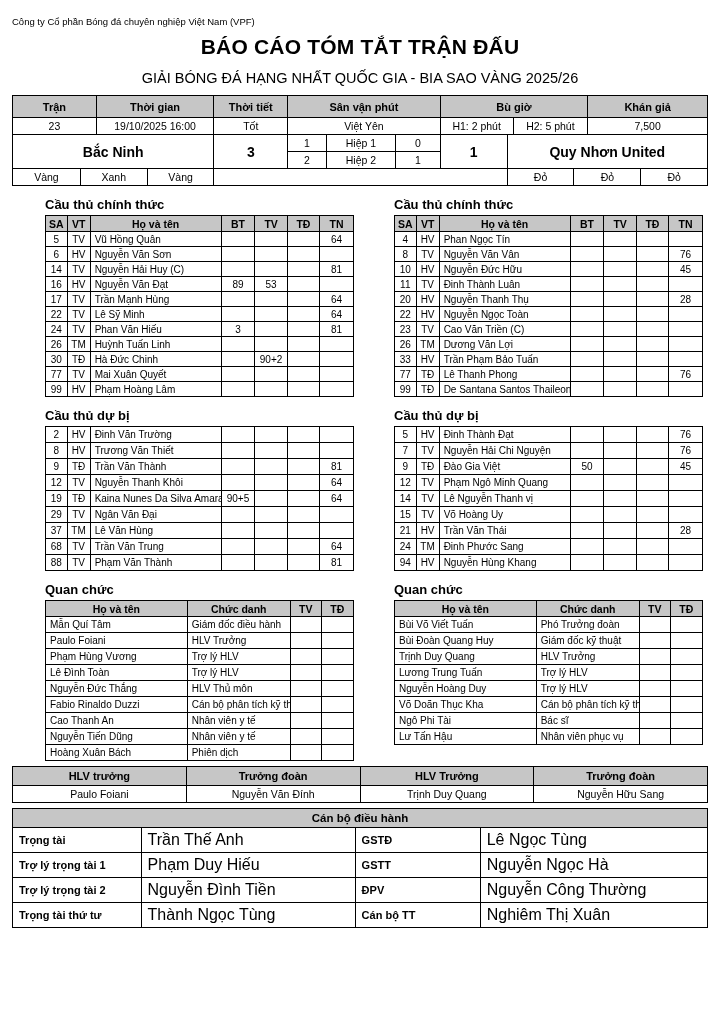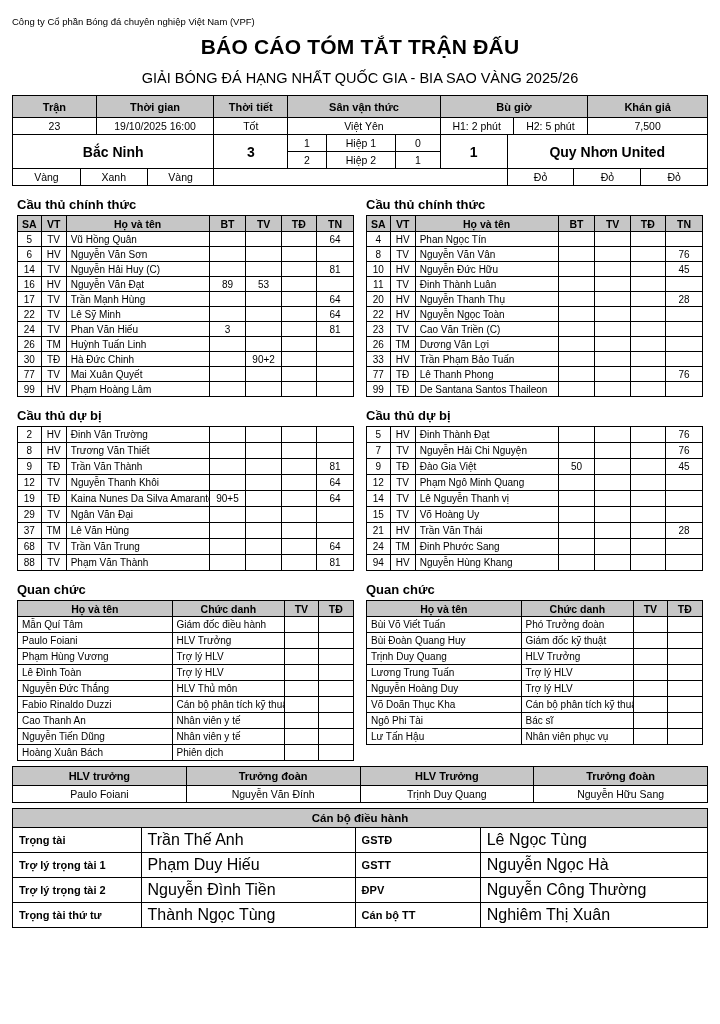--- a/index.html
+++ b/index.html
@@ -40,21 +40,21 @@
   .mw1{flex:0 0 24.8%;} .mw2{flex:0 0 45.8%;} .mw3{flex:1;}
   .irow.kits{height:17px;font-size:10.5px;}
   .w-c1{flex:0 0 11.93%;} .w-c2{flex:0 0 16.95%;} .w-c3{flex:0 0 10.63%;}
   .w-c4{flex:0 0 21.98%;} .w-c5{flex:0 0 10.49%;} .w-c6{flex:0 0 10.78%;}
   .w-bugio{flex:0 0 21.27%;} .w-last{flex:1;}
   .w-team{flex:0 0 28.88%;} .w-score{flex:0 0 10.63%;} .w-awsc{flex:0 0 9.63%;}
   .w-kit{flex:0 0 9.63%;} .w-kitgap{flex:0 0 42.24%;}
 
   
   .cols{display:flex;align-items:flex-start;gap:12px;padding:0 5px;}
-  .col{flex:1;min-width:0;}
+  .col{flex:1;min-width:0;margin-left:28px;}
   .section-label{font-size:13px;font-weight:bold;margin:11px 0 3px 0;}
 
   
   table{width:100%;border-collapse:collapse;table-layout:fixed;border:1.5px solid var(--border);}
   th,td{border:1px solid var(--border);overflow:hidden;white-space:nowrap;}
   th{background:var(--hdr-bg);font-size:10.5px;height:16px;padding:0 2px;}
   td{font-size:10px;height:15px;padding:0 4px;}
   td.c{text-align:center;padding:0 1px;}
   td.l{text-align:left;}
   .subs-table td{height:16px;}
@@ -78,21 +78,21 @@
 
   <div class="org-line">Công ty Cổ phần Bóng đá chuyên nghiệp Việt Nam (VPF)</div>
   <div class="report-title">BÁO CÁO TÓM TẮT TRẬN ĐẤU</div>
   <div class="tournament-title">GIẢI BÓNG ĐÁ HẠNG NHẤT QUỐC GIA - BIA SAO VÀNG 2025/26</div>
 
   <div class="itable">
     <div class="irow hdr">
       <div class="icell w-c1">Trận</div>
       <div class="icell w-c2">Thời gian</div>
       <div class="icell w-c3">Thời tiết</div>
-      <div class="icell w-c4">Sân vận thức</div>
+      <div class="icell w-c4">Sân vận phút</div>
       <div class="icell w-bugio">Bù giờ</div>
       <div class="icell w-last">Khán giả</div>
     </div>
     <div class="irow vals">
       <div class="icell w-c1">23</div>
       <div class="icell w-c2">19/10/2025 16:00</div>
       <div class="icell w-c3">Tốt</div>
       <div class="icell w-c4">Việt Yên</div>
       <div class="icell w-c5">H1: 2 phút</div>
       <div class="icell w-c6">H2: 5 phút</div>

